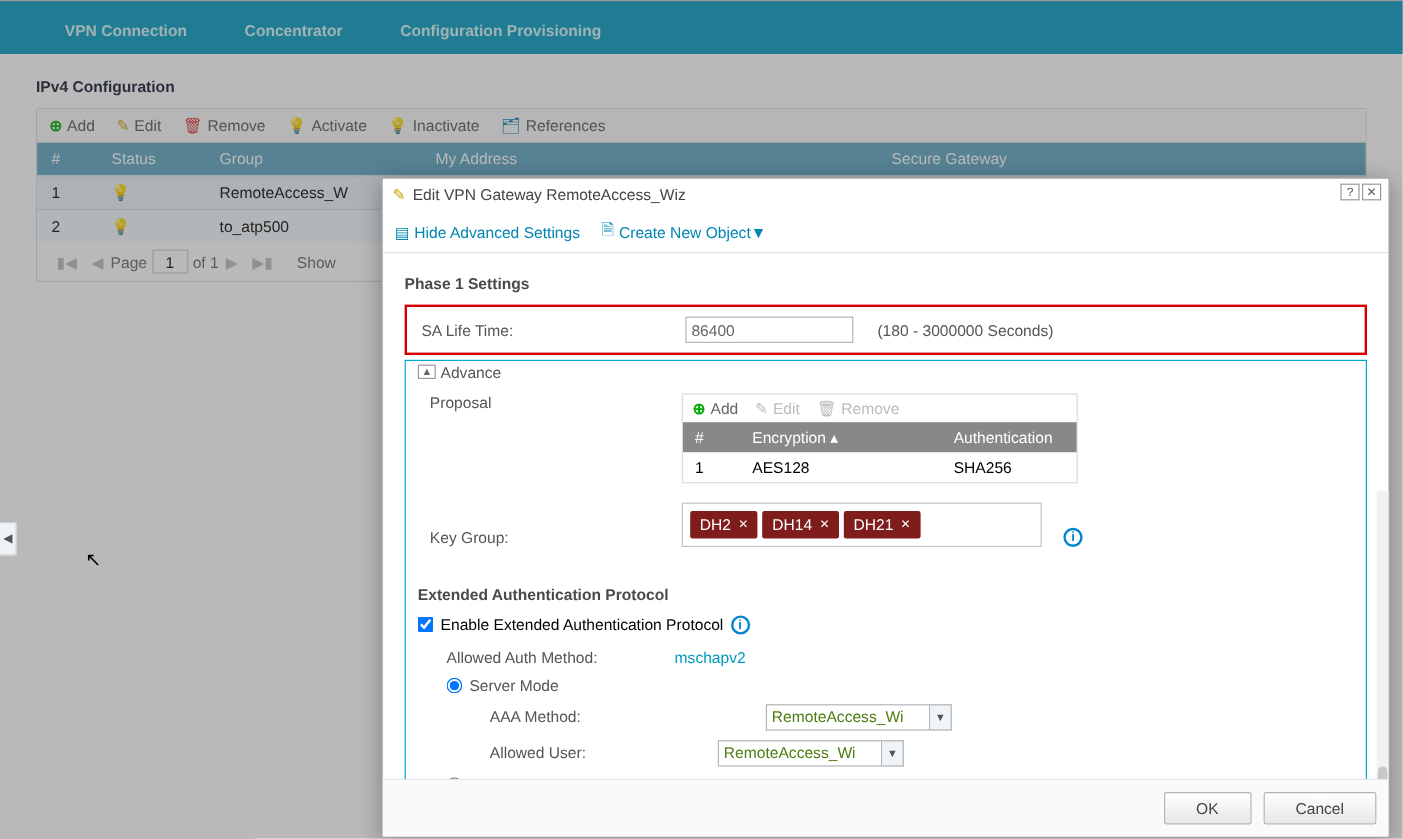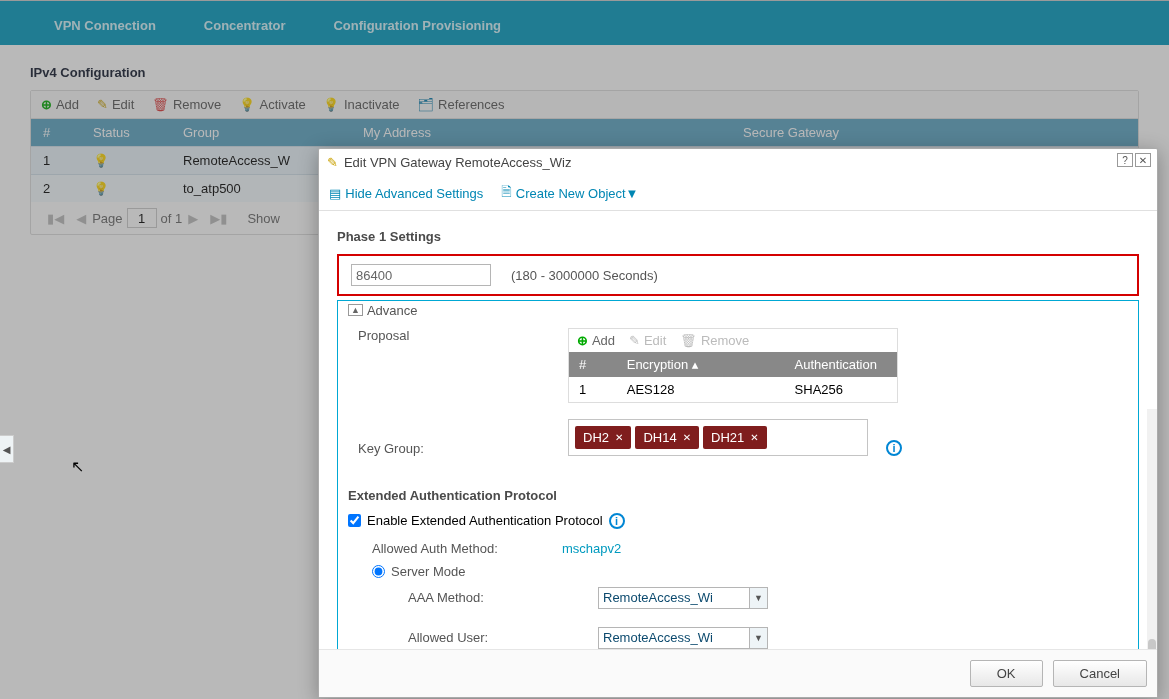--- a/index.html
+++ b/index.html
@@ -56,21 +56,21 @@
   .prop-row{display:flex;}
   .tag-area{border:1px solid #c4c4c4;min-height:34px;width:300px;padding:4px;display:flex;flex-wrap:wrap;align-items:center;}
   .tag{background:#7f1d1d;color:#fff;padding:4px 8px;margin:2px;border-radius:2px;display:flex;align-items:center;}
   .tag .x{margin-left:6px;font-size:10px;}
   .info-ico{color:#0086d4;font-weight:bold;margin-left:18px;border:2px solid #0086d4;border-radius:50%;width:16px;height:16px;display:inline-flex;align-items:center;justify-content:center;font-size:11px;}
   .chk{display:flex;align-items:center;margin:8px 0 8px 10px;}
   .chk input{margin-right:6px;}
   .sub{margin-left:34px;color:#555;padding:4px 0;display:flex;align-items:center;}
   .sub > label{width:190px;}
   .sub .link{color:#009abf;}
-  .sel{border:1px solid #b5b5b5;height:22px;width:152px;padding:0 4px;color:#0c4a6e;background:#fff;}
+  .sel{border:1px solid #b5b5b5;height:22px;width:137px;padding:0 4px;color:#4d7c0f;background:#fff;}
   .sel-wrap{display:inline-flex;}
   .sel-btn{width:18px;height:22px;border:1px solid #b5b5b5;border-left:none;background:#eef4f7;display:inline-flex;align-items:center;justify-content:center;color:#555;font-size:9px;}
   .modal-footer{padding:10px;display:flex;justify-content:flex-end;border-top:1px solid #e6e6e6;background:#fafafa;}
   .btn{background:linear-gradient(#fff,#e7e7e7);border:1px solid #b5b5b5;border-radius:2px;padding:5px 26px;margin-left:10px;color:#444;cursor:pointer;}
   .cursor{position:absolute;top:457px;left:71px;z-index:20;font-size:16px;color:#000;}
   .scrolltab{position:absolute;right:0;top:198px;width:10px;height:440px;background:#f1f1f1;}
   .scrolltab .thumb{position:absolute;top:230px;left:1px;width:8px;height:120px;background:#c8c8c8;border-radius:4px;}
   .leftcollapse{position:absolute;left:0;top:435px;width:14px;height:28px;background:#eef3f5;border:1px solid #ccc;border-left:none;z-index:6;display:flex;align-items:center;justify-content:center;font-size:10px;color:#555;}
   input[type=radio]{margin-right:6px;}
 </style>
@@ -163,20 +163,21 @@
     <a>
         <span style="margin-right:4px;">🗎</span>
         <span>Create New Object▼</span>
       </a>
   </div>
 
   <div class="modal-body">
     <div class="section-hdr">Phase 1 Settings</div>
 
     <div class="red-box">
+      <label>SA Life Time:</label>
       <input type="text" value="86400" style="">
       <span class="hint">(180 - 3000000 Seconds)</span>
     </div>
 
     <div class="cyan-panel">
       <div class="adv-legend" style="margin-top:-10px;margin-left:4px;background:#fff;width:max-content;">
         <span class="caret">▲</span>
         <span>Advance</span>
       </div>
 
@@ -243,28 +244,28 @@
       <div class="sub">
         <label>Allowed Auth Method:</label>
         <span class="link">mschapv2</span>
       </div>
 
       <div class="sub">
         <input type="radio" checked="" style="">
         <span>Server Mode</span>
       </div>
 
-      <div class="sub" style="margin-left:70px;">
+      <div class="sub" style="margin-left:70px;gap:40px;">
         <label>AAA Method:</label>
         <span class="sel-wrap">
           <input class="sel" readonly="" value="RemoteAccess_Wi" style="">
           <span class="sel-btn">▼</span>
         </span>
       </div>
-      <div class="sub" style="margin-left:70px;margin-top:10px;">
+      <div class="sub" style="margin-left:70px;">
         <label>Allowed User:</label>
         <span class="sel-wrap">
           <input class="sel" readonly="" value="RemoteAccess_Wi" style="">
           <span class="sel-btn">▼</span>
         </span>
       </div>
 
       <div class="sub">
         <input type="radio" style="">
         <span>Client Mode</span>

